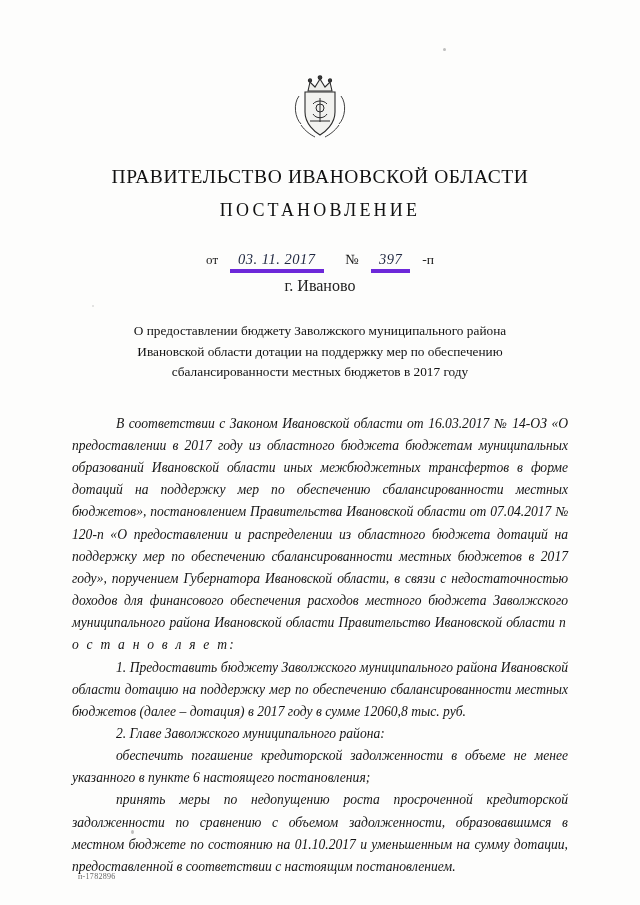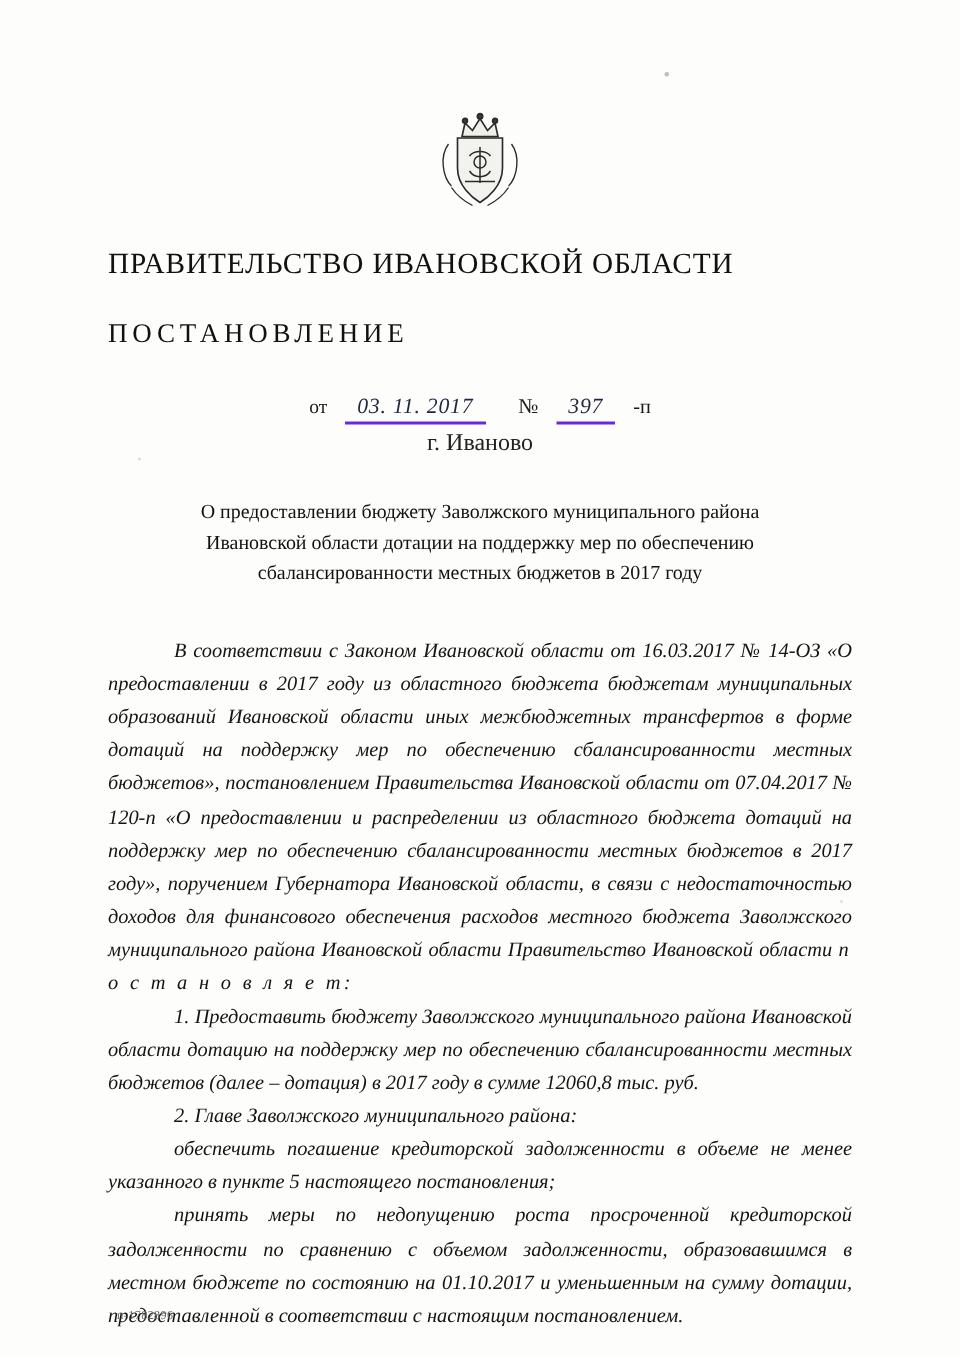--- a/index.html
+++ b/index.html
@@ -42,49 +42,50 @@
   }
   .emblem {
     width: 62px;
     height: 70px;
     position: relative;
   }
   .emblem svg { display: block; }
 
   .doc-title {
     margin-top: 22px;
-    text-align: left;
+    text-align: center;
     font-size: 19.5px;
     letter-spacing: 0.6px;
     font-weight: 400;
     color: #111;
   }
   .doc-subtitle {
-    margin-top: 24px;
+    margin-top: 12px;
+    text-align: center;
     font-size: 18px;
     letter-spacing: 3.2px;
     font-weight: 400;
     color: #111;
   }
 
   .meta-row {
     margin-top: 30px;
     display: flex;
     justify-content: center;
     align-items: baseline;
     font-size: 13.5px;
     gap: 12px;
   }
   .meta-row .lbl { font-size: 13px; }
   .handwritten {
     font-family: "Liberation Serif", serif;
     font-style: italic;
     font-size: 14.5px;
     color: #1f2740;
-    border-bottom: 2px solid #6d28d9;
+    border-bottom: 4px solid #6d28d9;
     padding: 0 8px 1px 8px;
     letter-spacing: .5px;
   }
   .meta-row .num-sign { font-size: 14px; padding-left: 10px;}
   .meta-row .suffix { font-size: 13.5px; }
 
   .city {
     margin-top: 4px;
     text-align: center;
     font-size: 16px;
@@ -177,18 +178,18 @@
   </div>
 
   <div class="city">г. Иваново</div>
 
   <div class="preamble">О предоставлении бюджету Заволжского муниципального района Ивановской области дотации на поддержку мер по обеспечению сбалансированности местных бюджетов в 2017 году</div>
 
   <div class="body-text">
     <p><span>В соответствии с Законом Ивановской области от 16.03.2017 № 14-ОЗ «О предоставлении в 2017 году из областного бюджета бюджетам муниципальных образований Ивановской области иных межбюджетных трансфертов в форме дотаций на поддержку мер по обеспечению сбалансированности местных бюджетов», постановлением Правительства Ивановской области от 07.04.2017 № 120-п «О предоставлении и распределении из областного бюджета дотаций на поддержку мер по обеспечению сбалансированности местных бюджетов в 2017 году», поручением Губернатора Ивановской области, в связи с недостаточностью доходов для финансового обеспечения расходов местного бюджета Заволжского муниципального района Ивановской области Правительство Ивановской области </span><span class="spaced">п о с т а н о в л я е т:</span></p>
     <p>1. Предоставить бюджету Заволжского муниципального района Ивановской области дотацию на поддержку мер по обеспечению сбалансированности местных бюджетов (далее – дотация) в 2017 году в сумме 12060,8 тыс. руб.</p>
     <p>2. Главе Заволжского муниципального района:</p>
-    <p>обеспечить погашение кредиторской задолженности в объеме не менее указанного в пункте 5 настоящего постановления;</p>
+    <p>обеспечить погашение кредиторской задолженности в объеме не менее указанного в пункте 6 настоящего постановления;</p>
     <p>принять меры по недопущению роста просроченной кредиторской задолженности по сравнению с объемом задолженности, образовавшимся в местном бюджете по состоянию на 01.10.2017 и уменьшенным на сумму дотации, предоставленной в соответствии с настоящим постановлением.</p>
   </div>
 
   <div class="footer-code">п-1782896</div>
 </div>
 
 </body></html>

